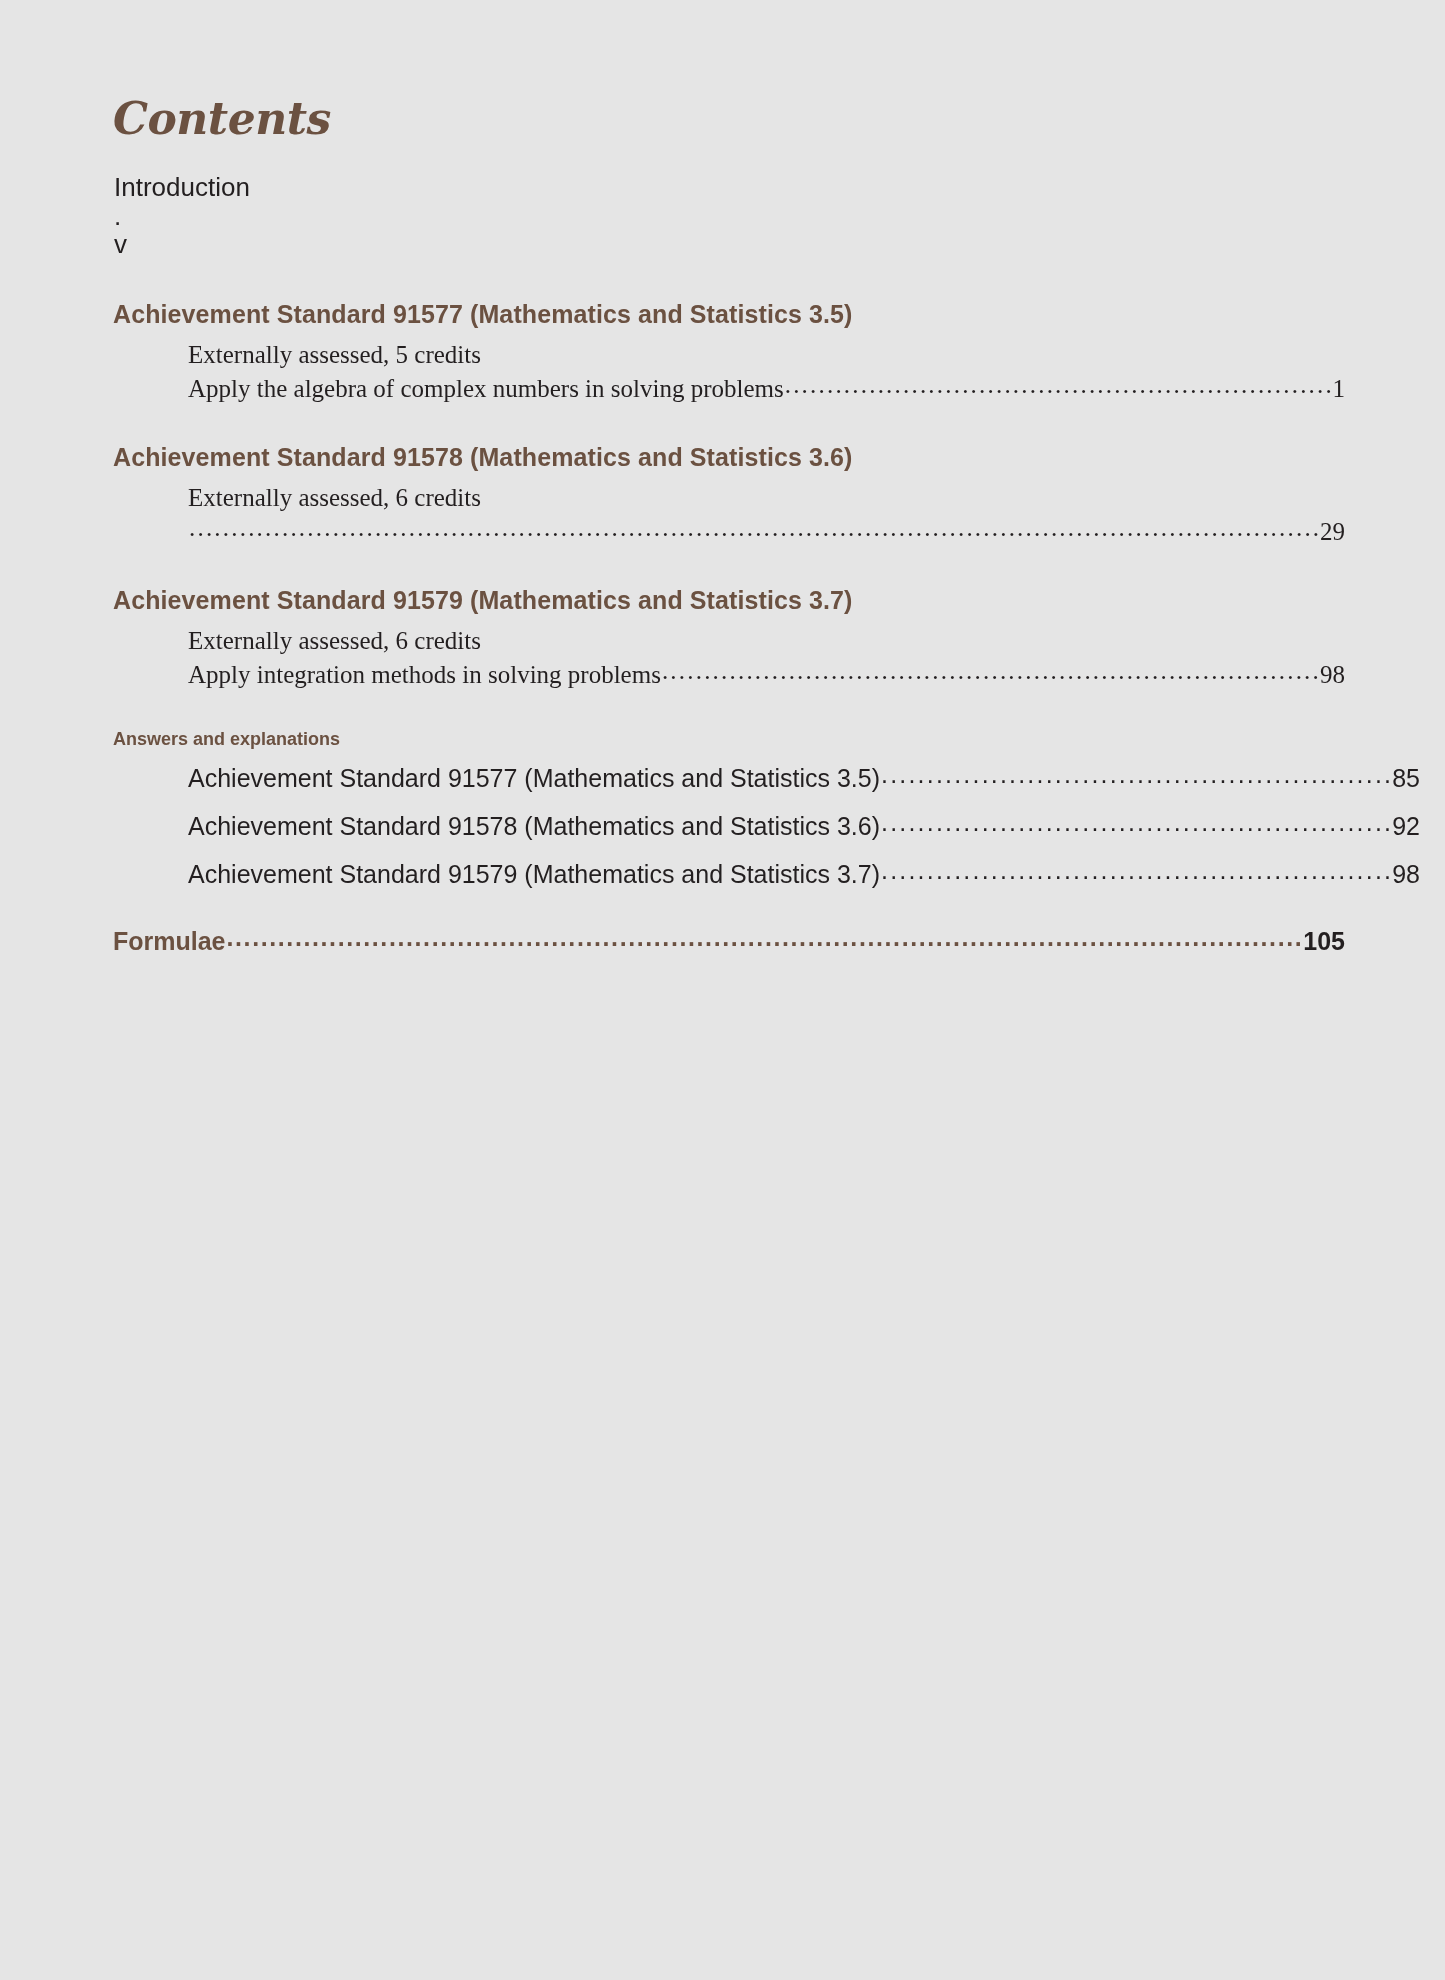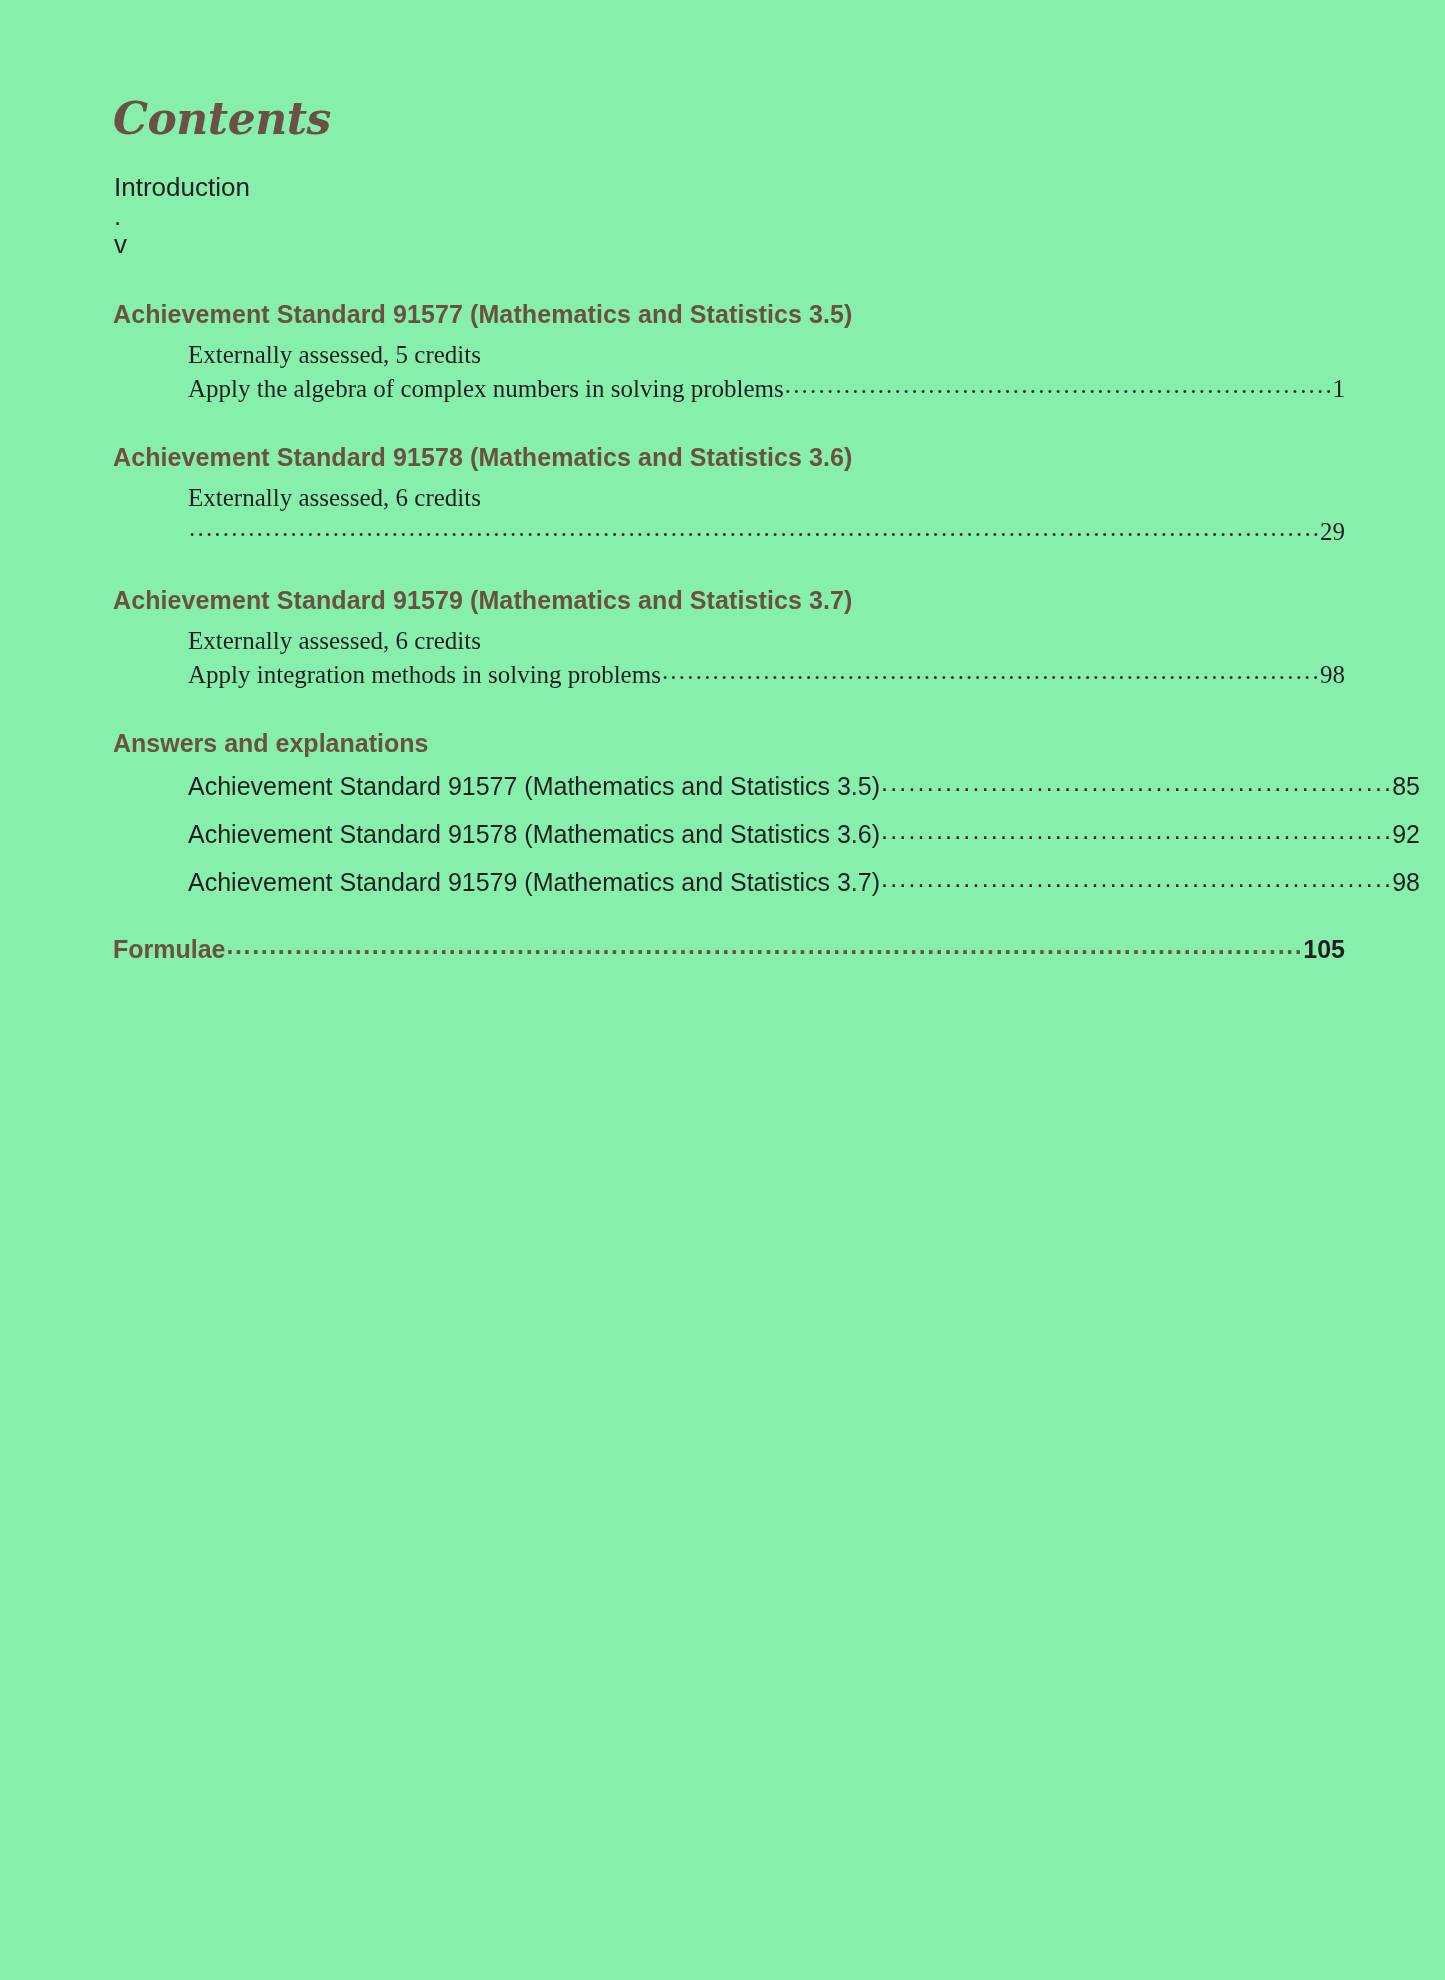--- a/index.html
+++ b/index.html
@@ -11,21 +11,21 @@
     width: 1445px;
     height: 1980px;
     font-family: "Liberation Sans", sans-serif;
     -webkit-font-smoothing: antialiased;
   }
 
   .page {
     position: relative;
     width: 1445px;
     height: 1980px;
-    background: #86efac;
+    background: #e5e5e5;
     box-sizing: border-box;
     padding: 0;
     overflow: hidden;
   }
 
   .content {
     position: absolute;
     left: 113px;
     top: 96px;
     width: 1232px;
@@ -111,21 +111,21 @@
     color: #231f20;
     line-height: 1.36;
     font-family: Liberation Serif, serif;
   }
   .sub .plain { white-space: nowrap; }
   .sub .row { font-size: 25px; }
 
   
   .answers { margin-bottom: 36px; }
   .answers .answers-head {
-    font-size: 25px;
+    font-size: 18px;
     font-weight: bold;
     color: #6b5141;
     margin-bottom: 12px;
     white-space: nowrap;
   }
   .answers .ans-row {
     margin-left: 75px;
     font-size: 25px;
     color: #231f20;
     margin-bottom: 17px;

